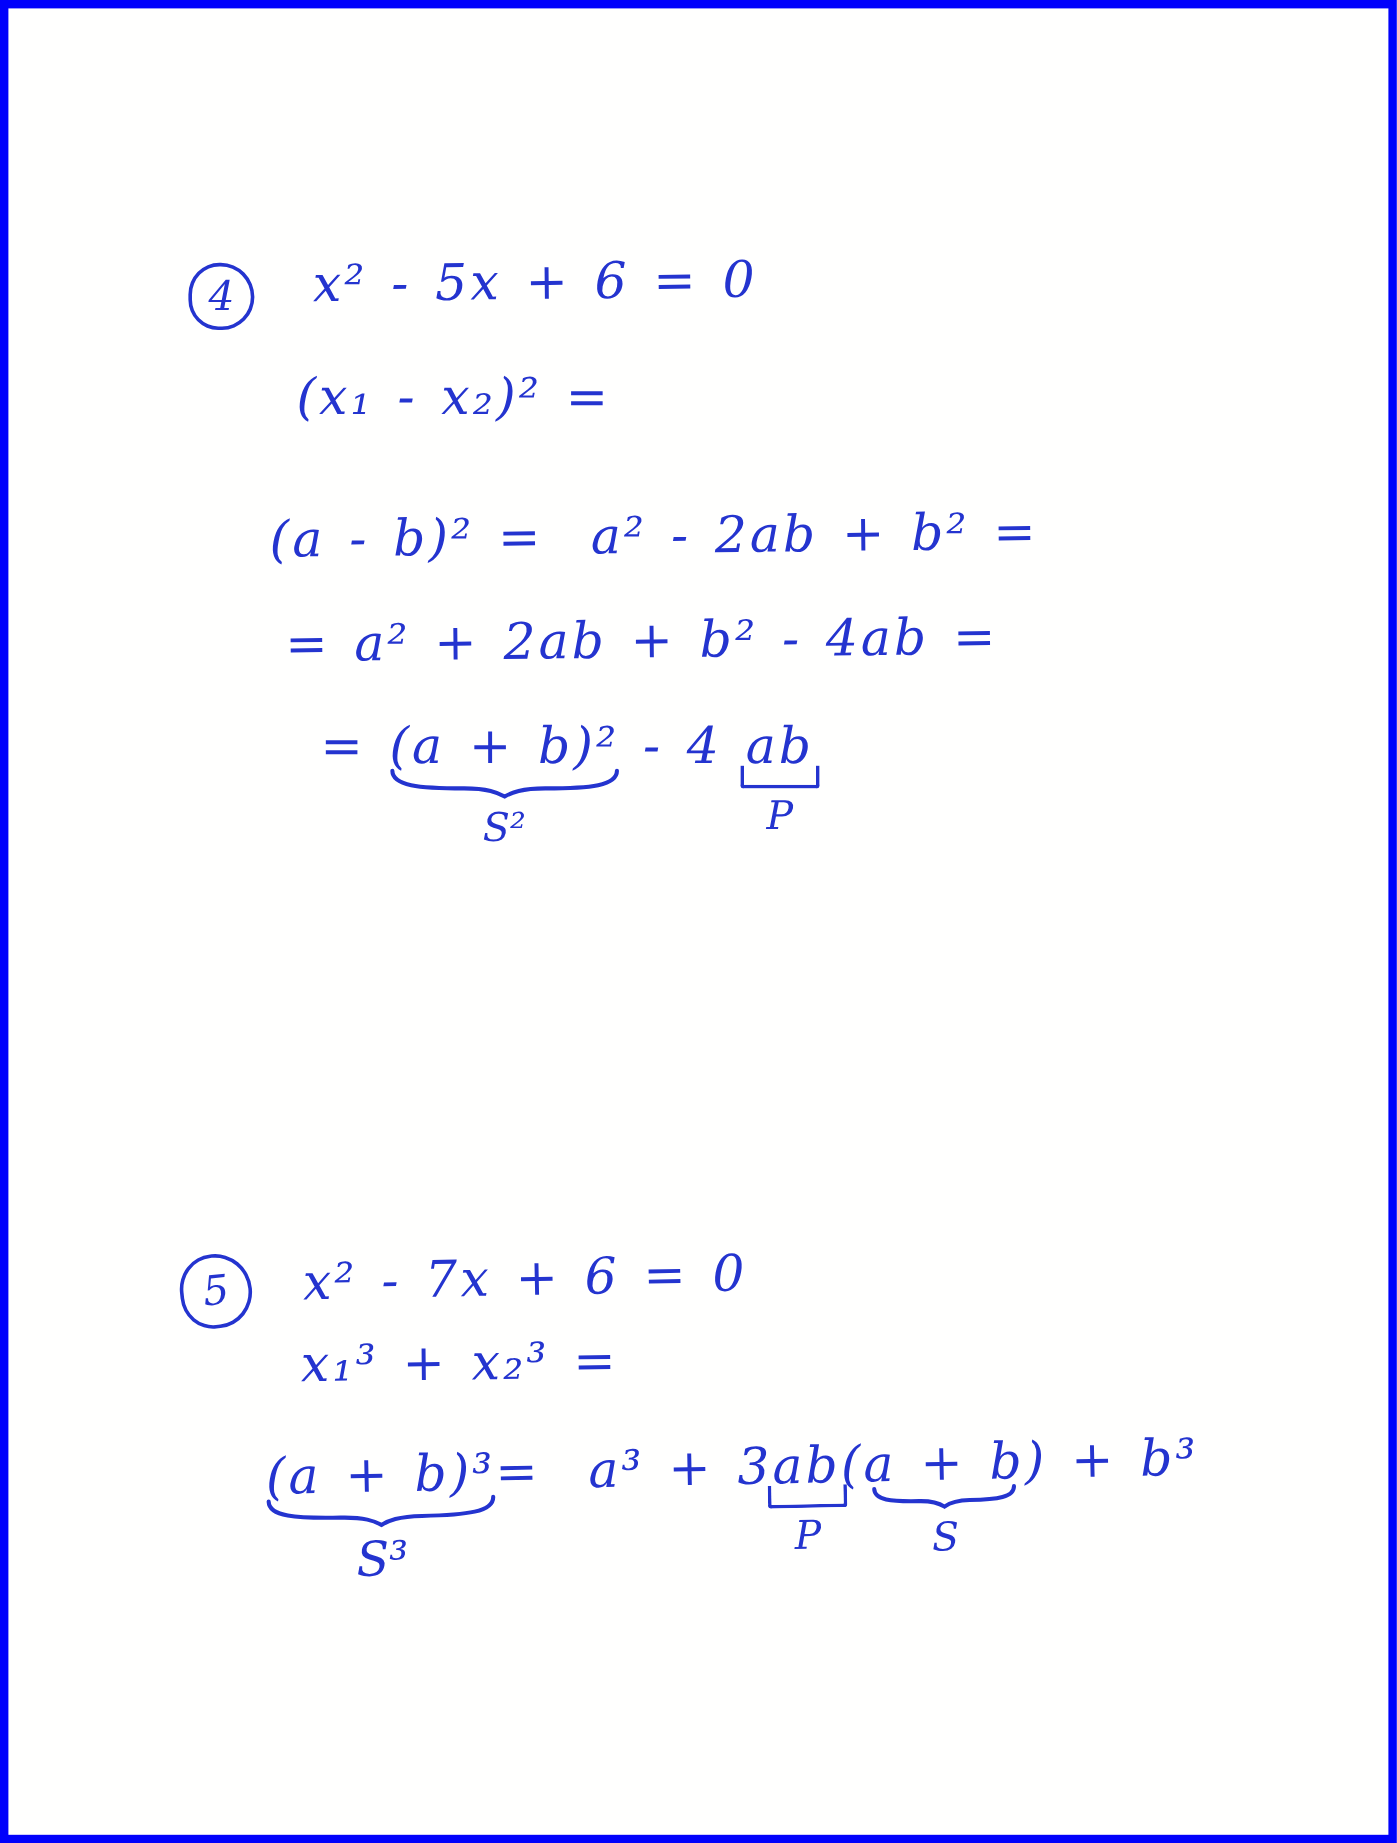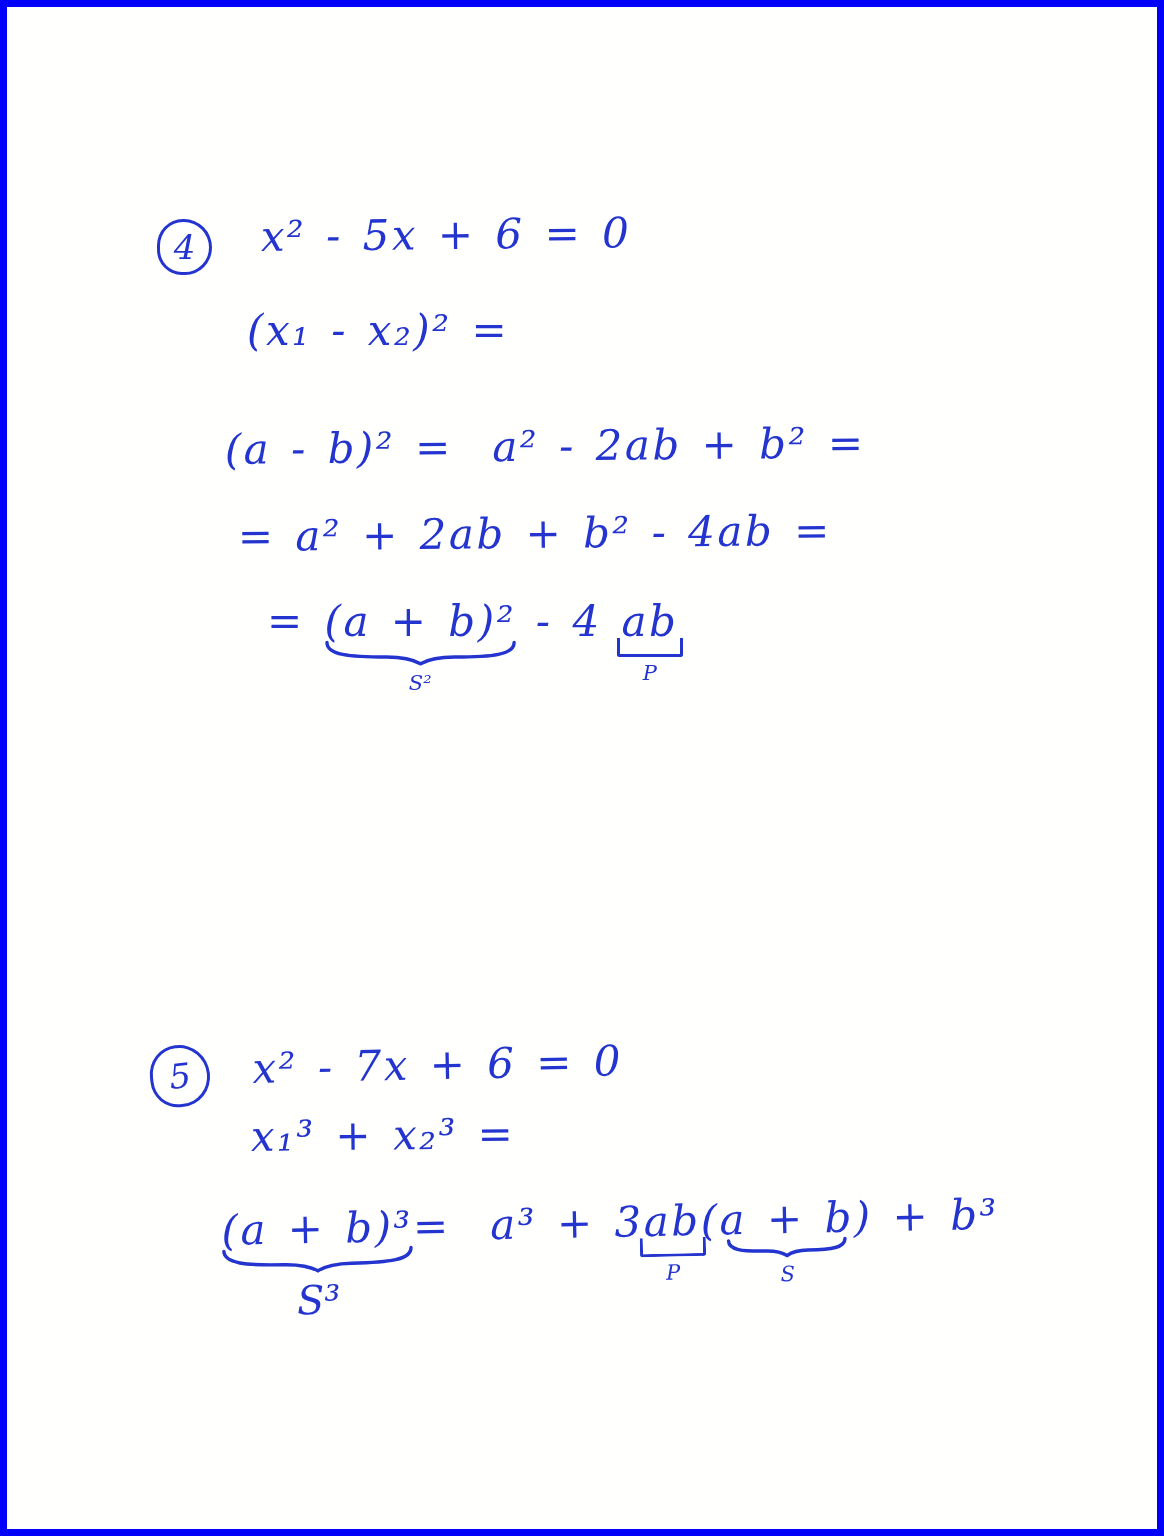--- a/index.html
+++ b/index.html
@@ -58,21 +58,21 @@
     border-left: 3px solid #2434cf;
     border-right: 3px solid #2434cf;
     border-bottom: 3.5px solid #2434cf;
     border-bottom-left-radius: 3px;
     border-bottom-right-radius: 3px;
   }
   .anno-label {
     position: absolute;
     top: 100%; left: 50%;
     transform: translateX(-50%);
-    font-size: 21px;
+    font-size: 33px;
     letter-spacing: 0;
     line-height: 1;
   }
   .g-curly > .anno-label { margin-top: 27px; }
   .g-bracket > .anno-label { margin-top: 17px; }
   .g-short > .anno-label { margin-top: 21px; }
   .big-label { font-size: 40px; }
 </style>
 </head>
 <body>

